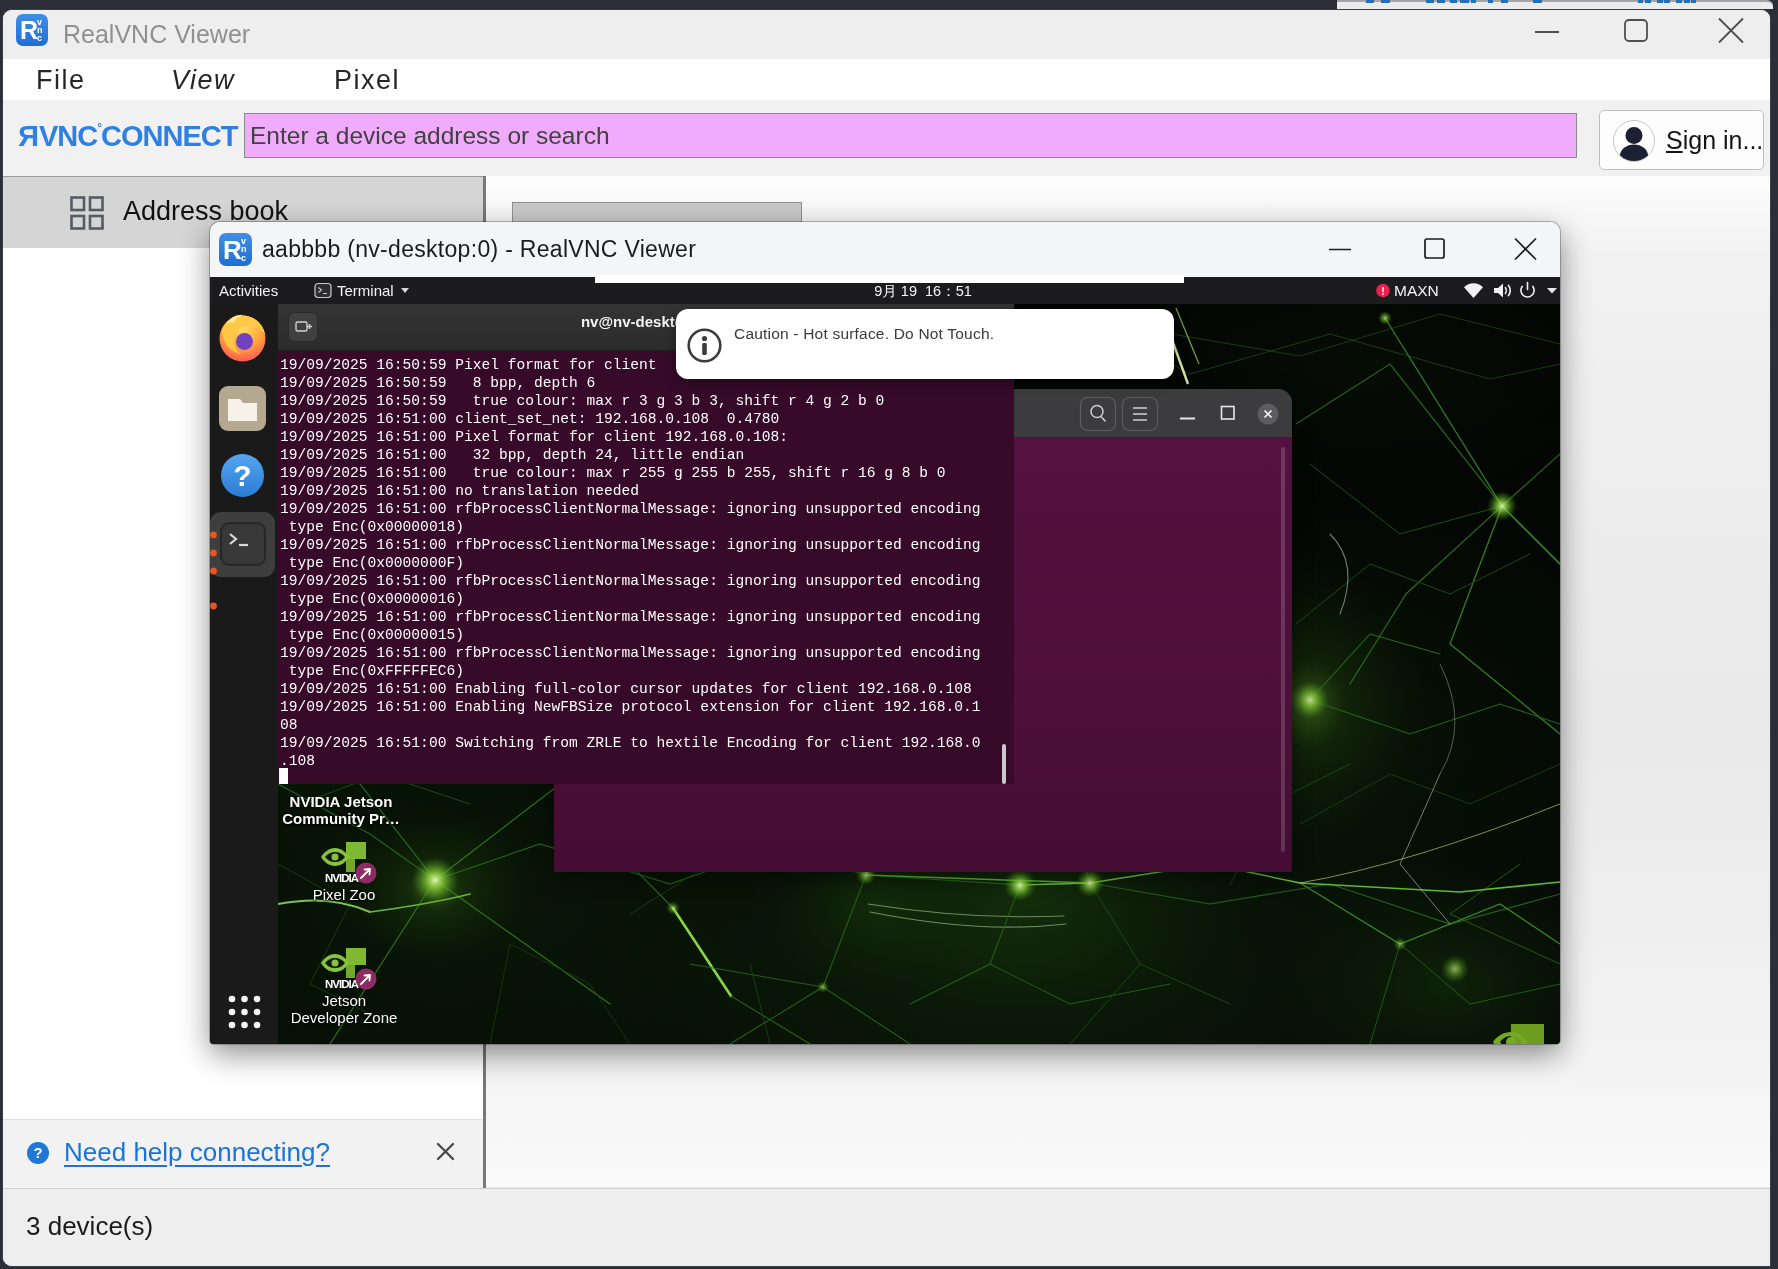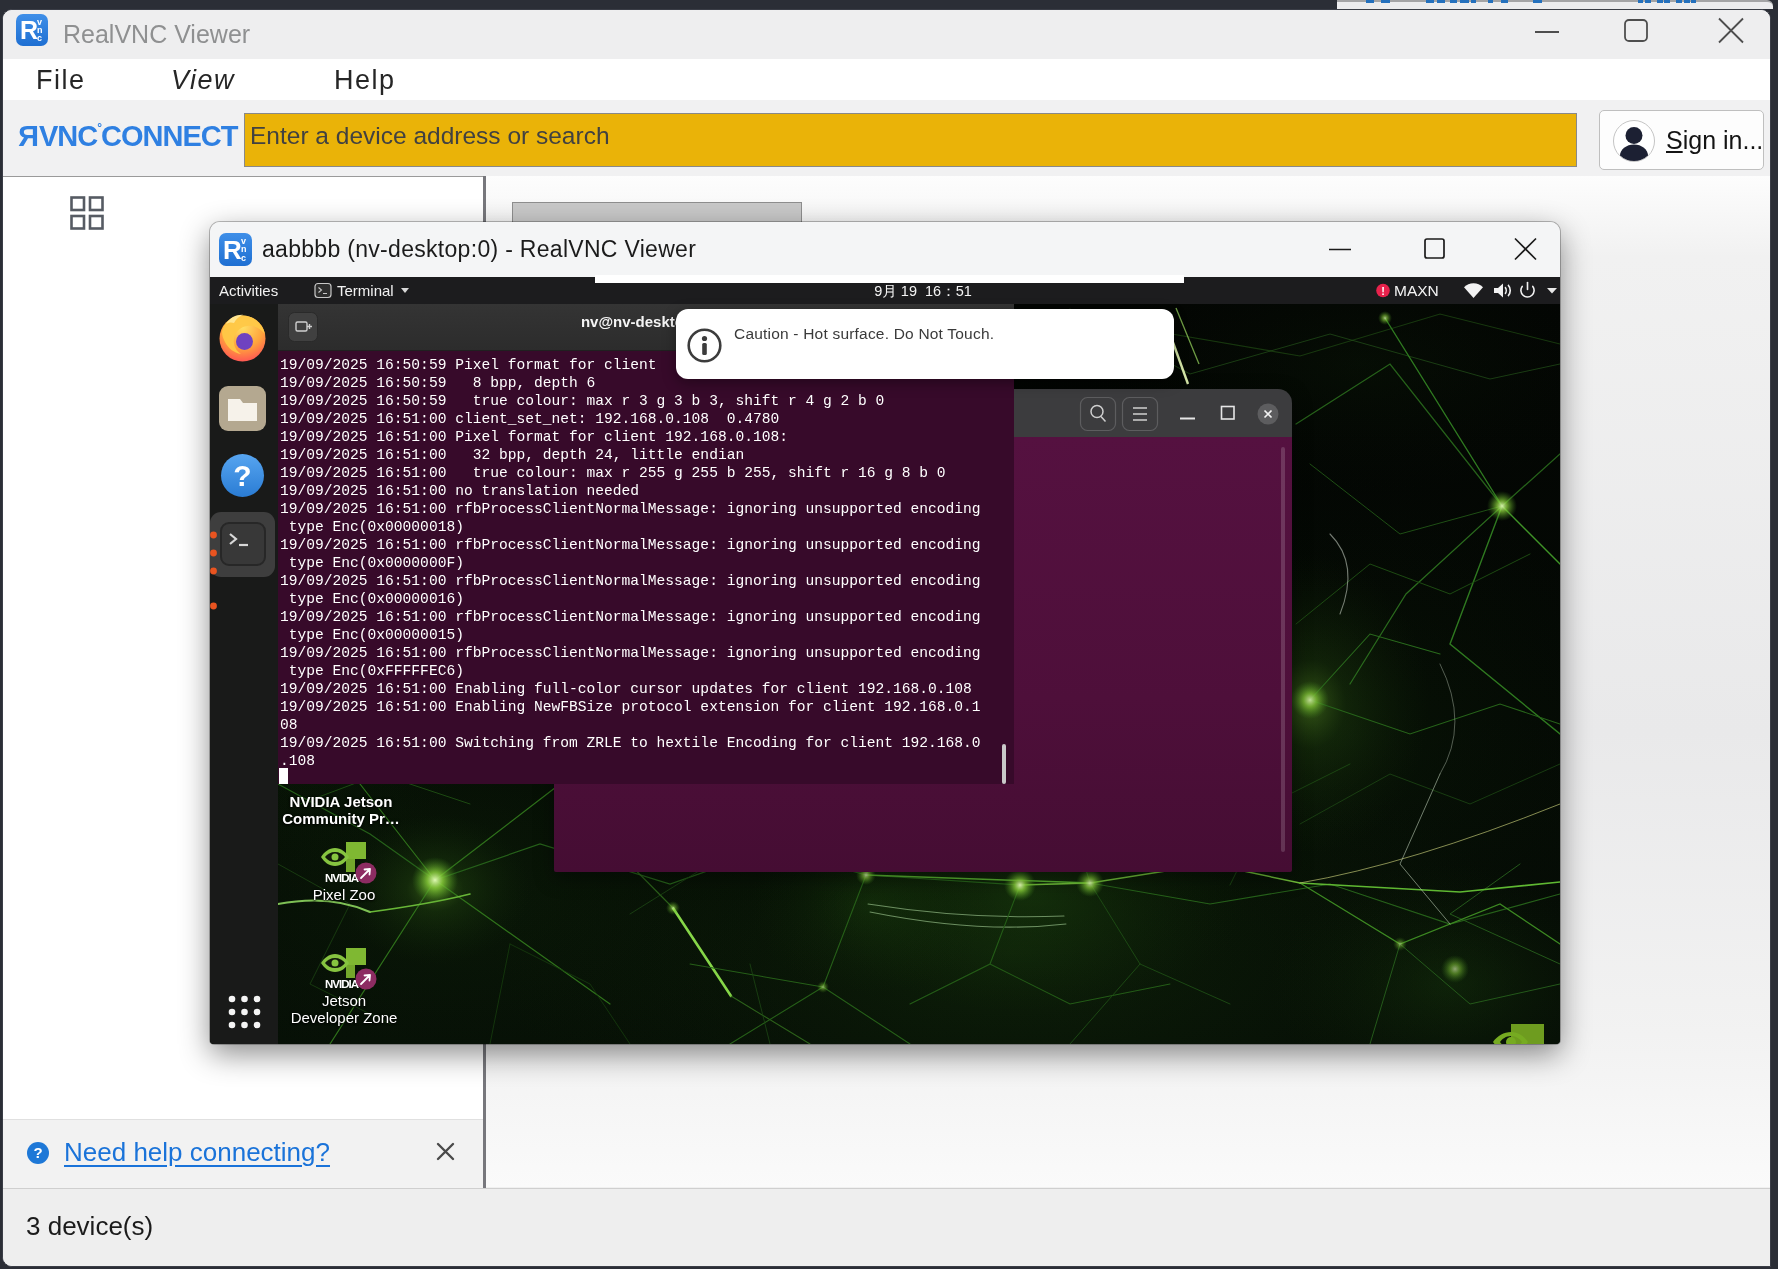--- a/index.html
+++ b/index.html
@@ -14,21 +14,21 @@
     border:1px solid #3a3d46; overflow:hidden;
   }
   
   #winlayer { position:absolute; left:-2px; top:-9px; width:1778px; height:1269px; }
 
   #titlebar { position:absolute; left:2px; top:9px; width:1769px; height:49px; background:#eeeeef; }
   #titletext { position:absolute; left:62px; top:19px; font-size:25px; color:#8f9091; }
   #menubar { position:absolute; left:2px; top:58px; width:1768px; height:41px; background:#ffffff; }
   .menuitem { position:absolute; top:64px; font-size:27px; color:#262626; letter-spacing:1.5px; }
   #toolbar { position:absolute; left:2px; top:99px; width:1768px; height:76px; background:#f1f1f2; }
-  #searchbox { position:absolute; left:243px; top:112px; width:1333px; height:54px; background:#eab308; border:1px solid #898989; }
+  #searchbox { position:absolute; left:243px; top:112px; width:1333px; height:45px; background:#f0abfc; border:1px solid #898989; }
   #searchbox span { position:absolute; left:5px; top:8px; font-size:24.5px; color:#414141; letter-spacing:0; }
   #signin { position:absolute; left:1598px; top:109px; width:165px; height:60px; background:#fdfdfd; border:1px solid #bfbfbf; border-radius:5px; }
 
   
   #sidebar { position:absolute; left:2px; top:175px; width:481px; height:943px; background:#ffffff; border-top:1px solid #9a9a9a; }
   #abrow { position:absolute; left:2px; top:176px; width:480px; height:71px; background:#d5d5d6; }
   #abrow .txt { position:absolute; left:120px; top:19px; font-size:27px; color:#111; }
   #divider { position:absolute; left:482px; top:175px; width:3px; height:1012px; background:#77777c; }
   #content { position:absolute; left:485px; top:175px; width:1285px; height:1011px;
     background:linear-gradient(180deg,#fdfdfd 0%,#f1f1f1 8%,#e9e9ea 55%,#f2f2f2 85%,#fafafa 100%); }
@@ -99,21 +99,21 @@
 </svg>
 </div>
 
 <div id="win">
   <div id="winlayer">
     <div id="titlebar"></div>
     <div id="titletext">RealVNC Viewer</div>
     <div id="menubar"></div>
     <div class="menuitem" style="left:35px;">File</div>
     <div class="menuitem" style="left:170px;font-style:italic;">View</div>
-    <div class="menuitem" style="left:333px;">Help</div>
+    <div class="menuitem" style="left:333px;">Pixel</div>
     <div id="toolbar"></div>
     <div id="rvnclogo">
       <div class="abs" style="left:18px;top:119px;font-size:29px;font-weight:bold;color:#2f80e2;letter-spacing:-1px;white-space:nowrap;"><span style="display:inline-block;transform:scaleX(-1);">R</span>VNC<span style="font-size:12px;vertical-align:14px;">°</span>CONNECT</div>
     </div>
     <div id="searchbox">
         <span>Enter a device address or search</span>
       </div>
     <div id="signin">
       <svg class="abs" style="left:12px;top:8px;" width="44" height="44" viewBox="0 0 44 44">
         <defs>
@@ -123,20 +123,23 @@
           </defs>
         <circle cx="22" cy="22" r="20.5" fill="#ffffff" stroke="#c4c4c4" stroke-width="1"></circle>
         <g clip-path="url(#avclip)" fill="#1c2033">
           <circle cx="22" cy="16.5" r="8.5"></circle>
           <ellipse cx="22" cy="37" rx="14" ry="11.5"></ellipse>
         </g>
       </svg>
       <div class="abs" style="left:66px;top:15px;font-size:25px;color:#141414;white-space:nowrap;"><span style="text-decoration:underline;">S</span>ign in...</div>
     </div>
     <div id="sidebar"></div>
+    <div id="abrow">
+        <div class="txt">Address book</div>
+      </div>
     <div id="abicon">
       <svg class="abs" style="left:69px;top:195px;" width="34" height="34" viewBox="0 0 34 34" fill="none" stroke="#565b63" stroke-width="2.6">
         <rect x="1.5" y="1.5" width="12.5" height="12.5"></rect>
         <rect x="20" y="1.5" width="12.5" height="12.5"></rect>
         <rect x="1.5" y="20" width="12.5" height="12.5"></rect>
         <rect x="20" y="20" width="12.5" height="12.5"></rect>
       </svg>
     </div>
     <div id="content"></div>
     <div id="tabrect"></div>

